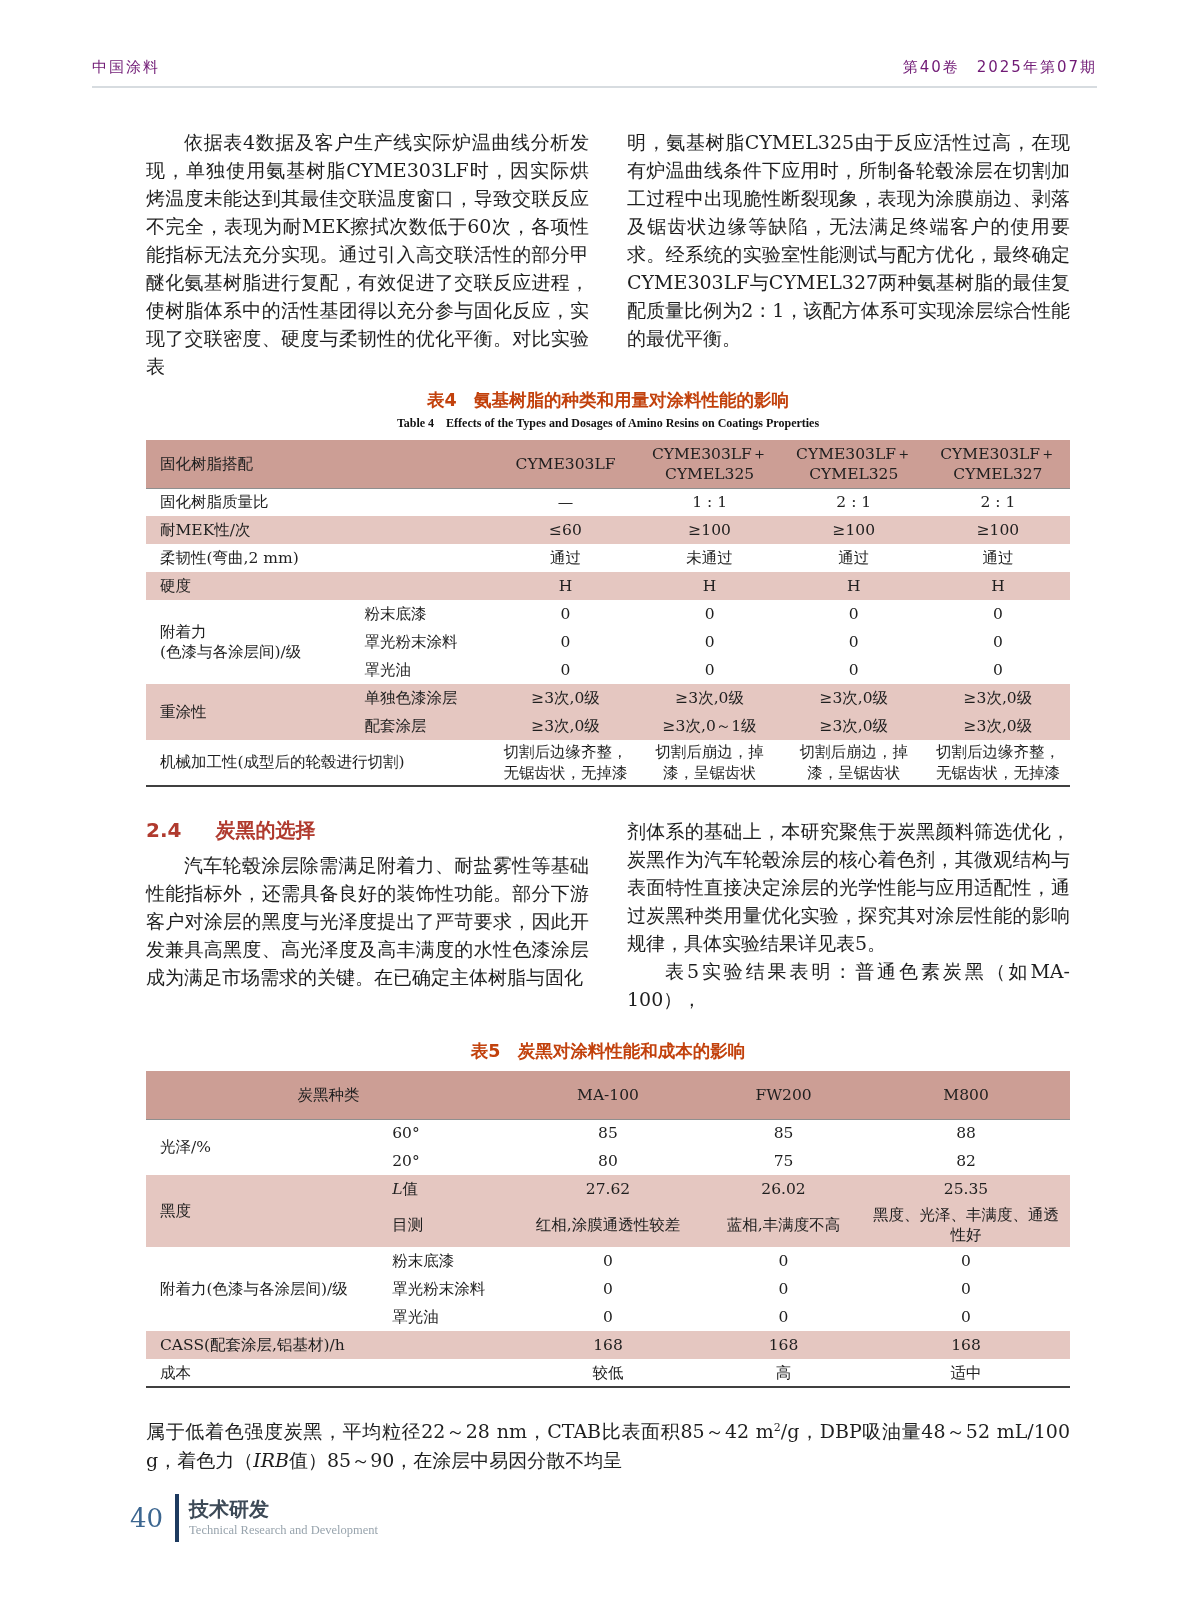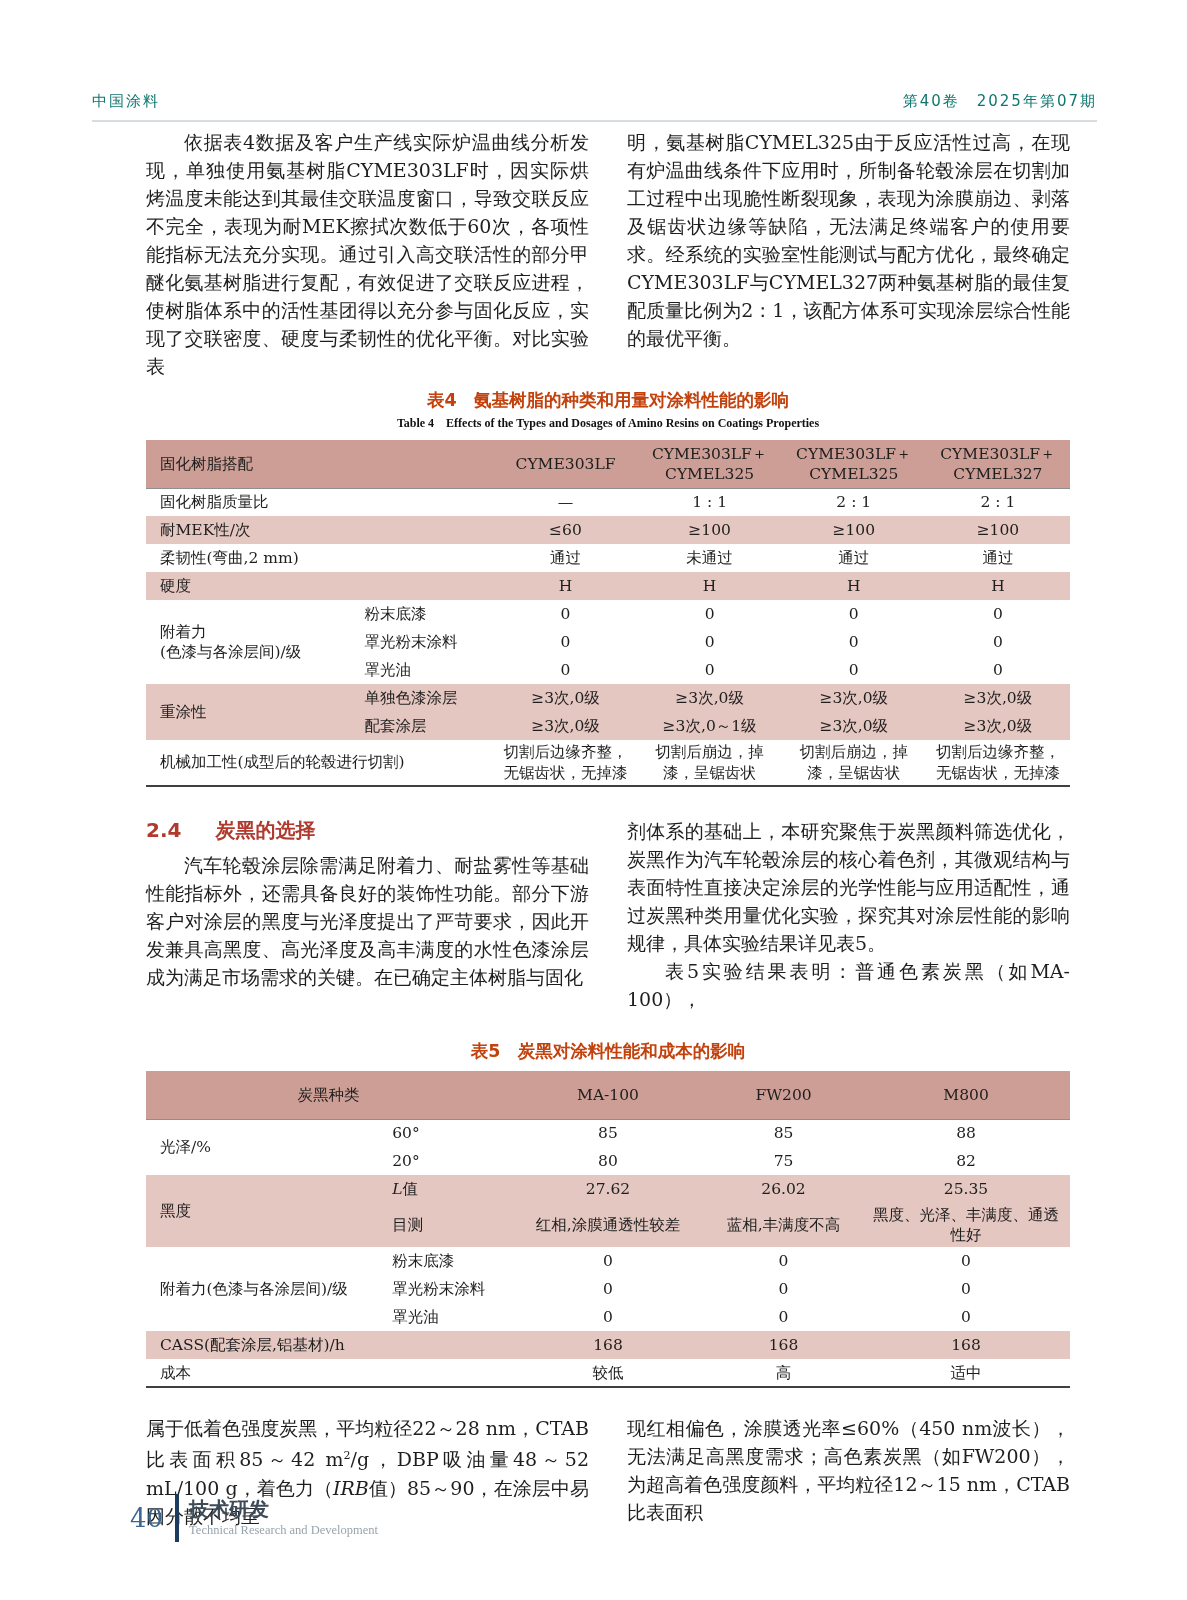--- a/index.html
+++ b/index.html
@@ -4,24 +4,24 @@
 <style>
   * { margin:0; padding:0; box-sizing:border-box; }
   html,body { background:#ffffff; }
   .page {
     position:relative; width:1187px; height:1600px; margin:0 auto;
     background:#ffffff; color:#1e1e1e; overflow:hidden;
     font-family:"DejaVu Serif","Liberation Serif",serif;
   }
   
   .page-header {
-    position:absolute; top:92px; left:92px; right:90px;
+    position:absolute; top:58px; left:92px; right:90px;
     display:flex; justify-content:space-between; align-items:center;
     padding-bottom:9px; border-bottom:2px solid #d7dce0;
-    color:#0f766e; font-size:15px; letter-spacing:2px;
+    color:#701a75; font-size:15px; letter-spacing:2px;
     font-family:"DejaVu Sans","Liberation Sans",sans-serif;
   }
   .content { position:absolute; left:146px; width:924px; top:128px; }
   .two-col { display:flex; gap:38px; }
   .col { flex:1; font-size:19px; line-height:28px; text-align:justify; }
   .col p + p { margin-top:0; }
   .indent { text-indent:2em; }
 
   
   .tbl-title-zh {
@@ -282,23 +282,20 @@
           <td>高</td>
           <td>适中</td>
         </tr>
       </tbody>
     </table>
 
     <div class="two-col mt26">
       <div class="col">
         <p><span>属于低着色强度炭黑，平均粒径22～28 nm，CTAB比表面积85～42 m</span><sup>2</sup><span>/g，DBP吸油量48～52 mL/100 g，着色力（</span><span class="it">IRB</span><span>值）85～90，在涂层中易因分散不均呈</span></p>
       </div>
-      <div class="col">
-        <p>现红相偏色，涂膜透光率≤60%（450 nm波长），无法满足高黑度需求；高色素炭黑（如FW200），为超高着色强度颜料，平均粒径12～15 nm，CTAB比表面积</p>
-      </div>
     </div>
 
   </div>
 
   <div class="page-footer">
     <span class="page-num">40</span>
     <span class="footer-bar"></span>
     <span>
       <div class="footer-zh">技术研发</div>
       <div class="footer-en">Technical Research and Development</div>

